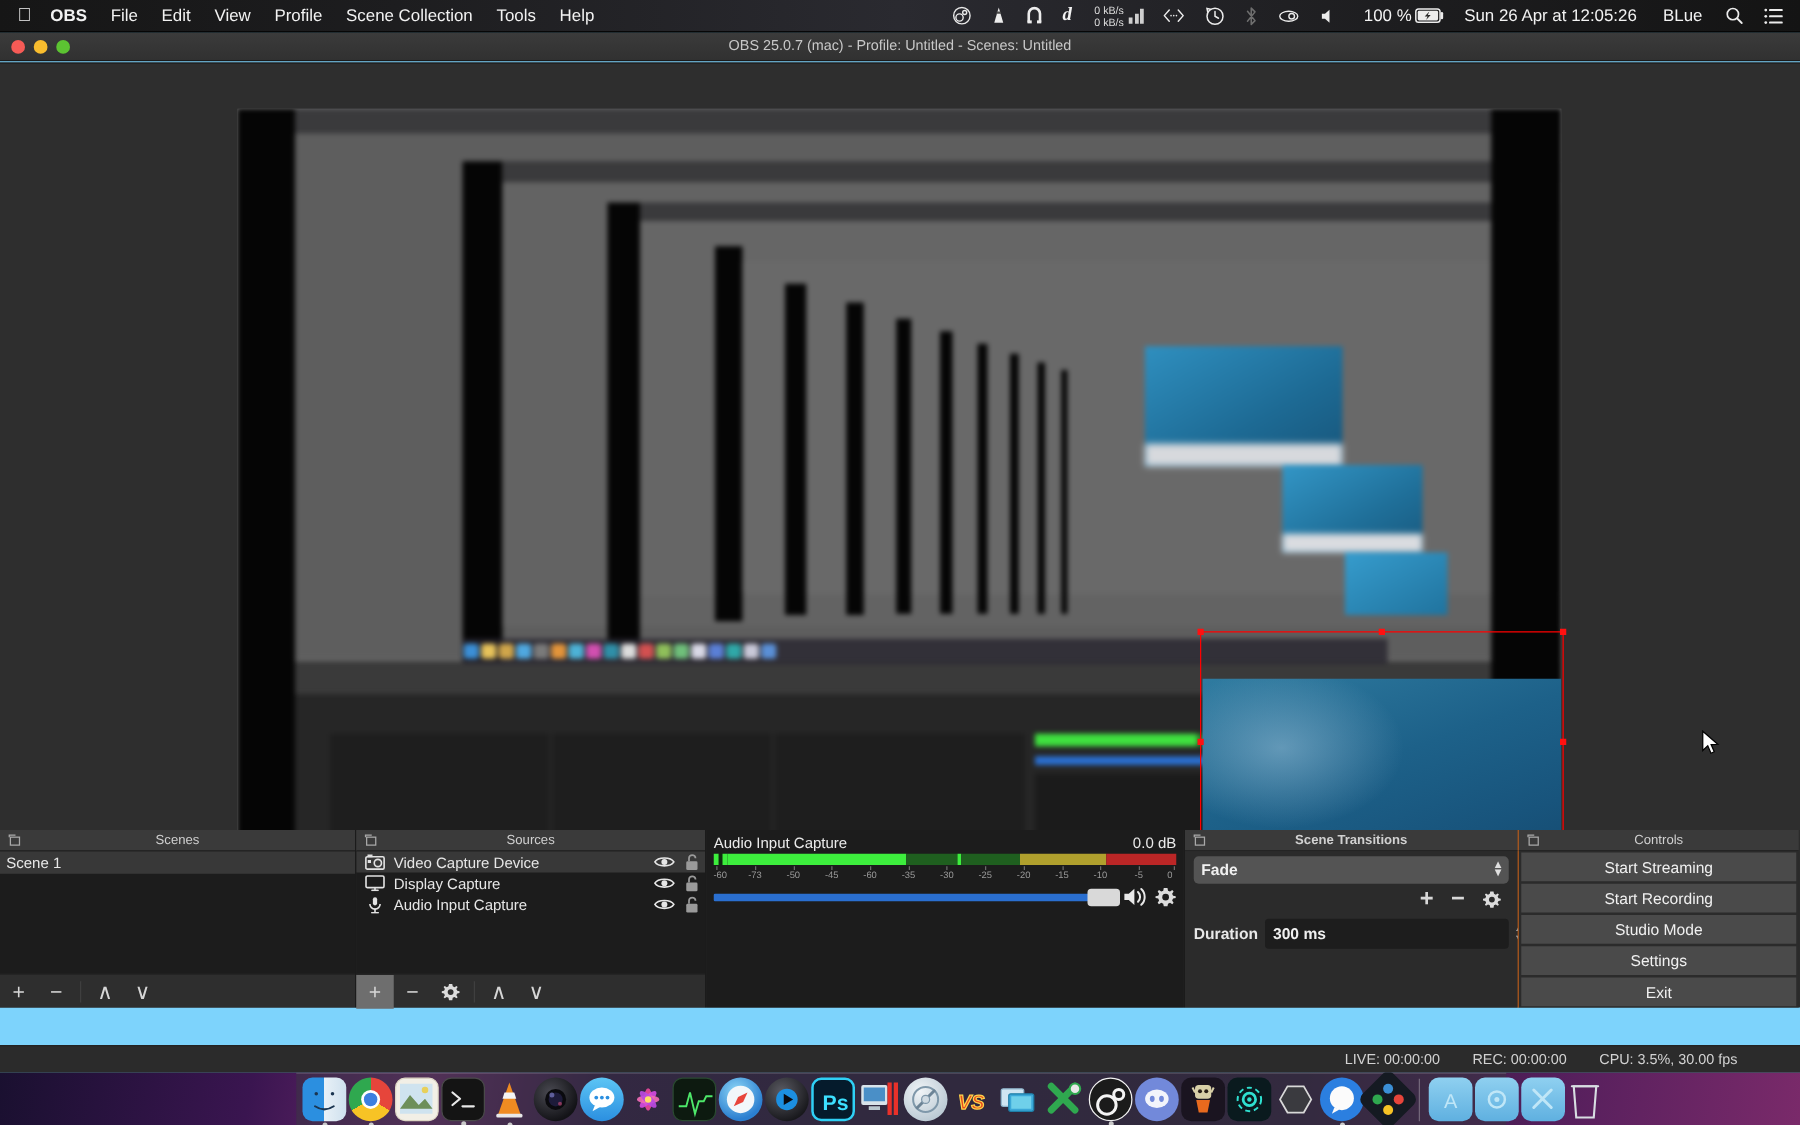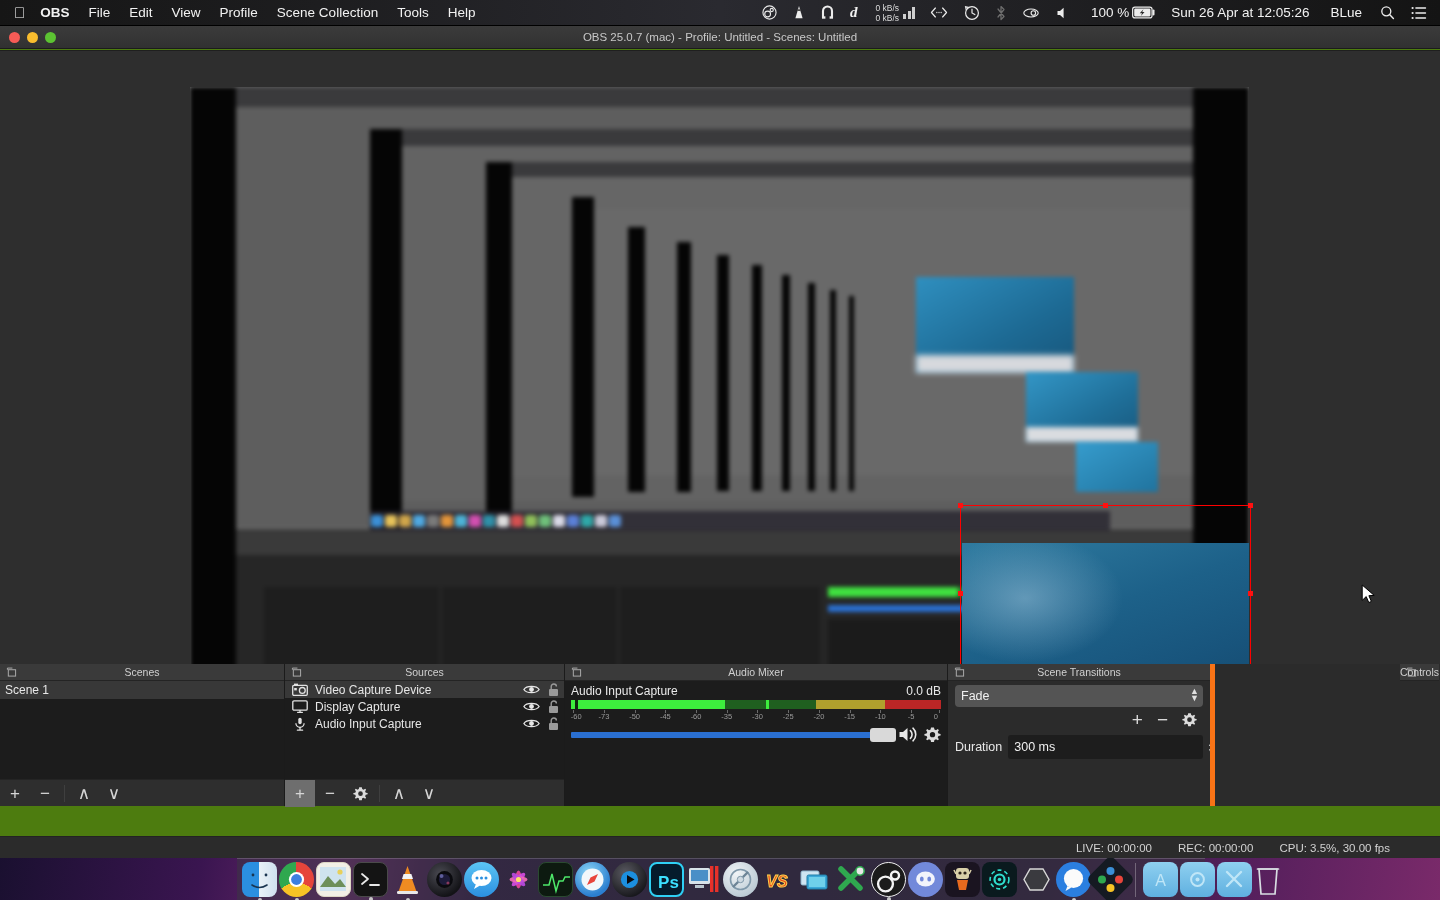--- a/index.html
+++ b/index.html
@@ -29,21 +29,21 @@
   .tray .ti { margin: 0 8px; display: flex; align-items: center; justify-content: center; }
   .netspeed { font-size: 8.5px; line-height: 10px; text-align: right; color: #dcdcdc; margin-right: 2px;}
   .bars3 { display:flex; align-items:flex-end; gap:1.5px; height:13px; margin-right:7px;}
   .bars3 i { display:block; width:3px; background:#cfcfcf; }
   .clocktext { font-size: 13.5px; white-space: nowrap; }
 
   
   #obswin {
     position: absolute; top: 26px; left: 0;
     width: 1440px; height: 832px;
-    background: #4d7c0f;
+    background: #7dd3fc;
     z-index: 20;
   }
   #titlebar {
     position: relative; height: 23px;
     background: linear-gradient(to bottom, #3b3b3b, #313131);
     border-bottom: 1px solid #1b1b1b;
     display: flex; align-items: center; justify-content: center;
   }
   #titlebar .title { font-size: 11.5px; color: #c8c8c8; }
   .traffic { position: absolute; left: 9px; top: 6px; display: flex; gap: 7px; }
@@ -142,38 +142,38 @@
   .meterwrap { padding: 2px 6px 0 6px; }
   .meter { height: 9px; display: flex; position: relative; }
   .meter .seg { height: 9px; }
   .ticks { position: relative; height: 12px; margin-top: 1px; }
   .ticks .lbl { position: absolute; top: 2px; font-size: 7.5px; color: #9a9a9a; transform: translateX(-50%); }
   .ticks .tk { position: absolute; top: 0; width: 1px; height: 3px; background: #6a6a6a; }
   .sliderrow { display: flex; align-items: center; padding: 4px 6px 0 6px; gap: 4px; }
   .slider { flex: 1; height: 6px; background: #2a6fd0; border-radius: 1px; position: relative; }
   .knob { position: absolute; right: -2px; top: -4px; width: 26px; height: 14px; background: #d9d9d9; border-radius: 3px; }
   
-  #transitions { width: 267px; border-right: 5px solid #f97316; }
+  #transitions { width: 267px; border-right: 1px solid #f97316; font-weight: bold; }
   #transitions .panel-body { background: #2b2b2b; padding: 4px 7px; }
   .combo {
     height: 22px; background: #545454; border-radius: 4px; display: flex; align-items: center;
     padding: 0 6px; font-size: 12.5px; color: #f0f0f0; position: relative;
   }
   .combo .stepper { position: absolute; right: 4px; top: 3px; display:flex; flex-direction:column; align-items:center; line-height:7px; font-size:9px; color:#e0e0e0;}
   .trans-icons { display: flex; justify-content: flex-end; align-items: center; gap: 14px; height: 24px; padding-right: 6px; color: #d8d8d8; }
   .durrow { display: flex; align-items: center; gap: 6px; margin-top: 4px; }
   .durlabel { font-size: 12.5px; color: #e8e8e8; }
   .durfield {
     flex: 1; height: 24px; background: #1d1d1d; border-radius: 3px;
     display: flex; align-items: center; padding: 0 6px; font-size: 12.5px; color: #f0f0f0;
     position: relative;
   }
   .durfield .spin { position:absolute; right:-16px; top:0; width:14px; height:24px; display:flex; flex-direction:column; align-items:center; justify-content:center; color:#e6e6e6; font-size:10px; line-height:9px;}
   
-  #controls { width: 224px; align-items: flex-end; }
+  #controls { width: 224px; }
   #controls .panel-body { background: #2b2b2b; padding: 0; display: flex; flex-direction: column; }
   .cbtn {
     height: 25px; margin: 1px 2px; background: #4a4a4a;
     display: flex; align-items: center; justify-content: center;
     font-size: 12.5px; color: #f0f0f0;
   }
 
   
   #statusbar {
     position: absolute; left: 0; top: 810px; width: 1440px; height: 22px;
@@ -550,27 +550,20 @@
               <circle cx="8" cy="8.2" r="2.5" fill="#2e2e2e"></circle>
             </svg>
         </div>
         <div class="tsep"></div>
         <div class="tbtn">∧</div>
         <div class="tbtn">∨</div>
       </div>
     </div>
 
     <div class="panel" id="mixer">
-      <div class="panel-head">
-        <svg class="float-ic" viewBox="0 0 12 11">
-            <rect x="2.5" y="3" width="8" height="7" fill="none" stroke="#cfcfcf" stroke-width="1.1"></rect>
-            <path d="M1.5 3 L1.5 1.2 L7 1.2" fill="none" stroke="#cfcfcf" stroke-width="1.1"></path>
-          </svg>
-        <span>Audio Mixer</span>
-      </div>
       <div class="panel-body">
         <div class="mx-top">
           <span>Audio Input Capture</span>
           <span>0.0 dB</span>
         </div>
         <div class="meterwrap">
           <div class="meter">
             <div class="seg" style="width:1.2%;background:#3dee3d"></div>
             <div class="seg" style="width:.7%;background:#0f2a0f"></div>
             <div class="seg" style="width:1.2%;background:#3dee3d"></div>
@@ -670,20 +663,27 @@
     </div>
 
     <div class="panel" id="controls">
       <div class="panel-head">
         <svg class="float-ic" viewBox="0 0 12 11">
             <rect x="2.5" y="3" width="8" height="7" fill="none" stroke="#cfcfcf" stroke-width="1.1"></rect>
             <path d="M1.5 3 L1.5 1.2 L7 1.2" fill="none" stroke="#cfcfcf" stroke-width="1.1"></path>
           </svg>
         <span>Controls</span>
       </div>
+      <div class="panel-body">
+        <div class="cbtn">Start Streaming</div>
+        <div class="cbtn">Start Recording</div>
+        <div class="cbtn">Studio Mode</div>
+        <div class="cbtn">Settings</div>
+        <div class="cbtn">Exit</div>
+      </div>
     </div>
   </div>
 
   <div id="statusbar">
     <span>LIVE: 00:00:00</span>
     <span>REC: 00:00:00</span>
     <span>CPU: 3.5%, 30.00 fps</span>
   </div>
 
   <svg id="cursor" width="16" height="22" viewBox="0 0 16 22">

